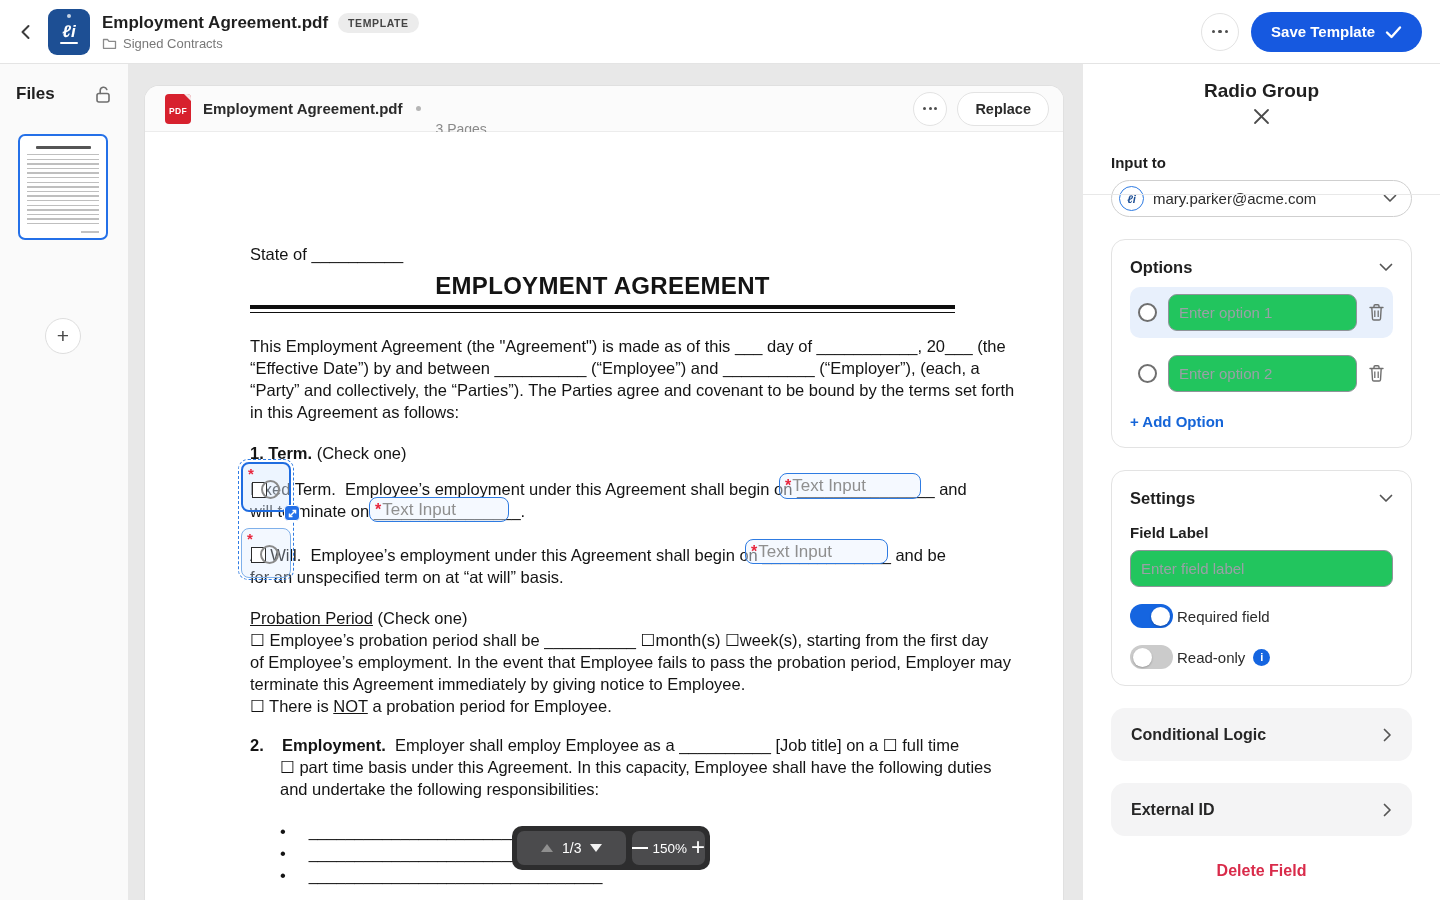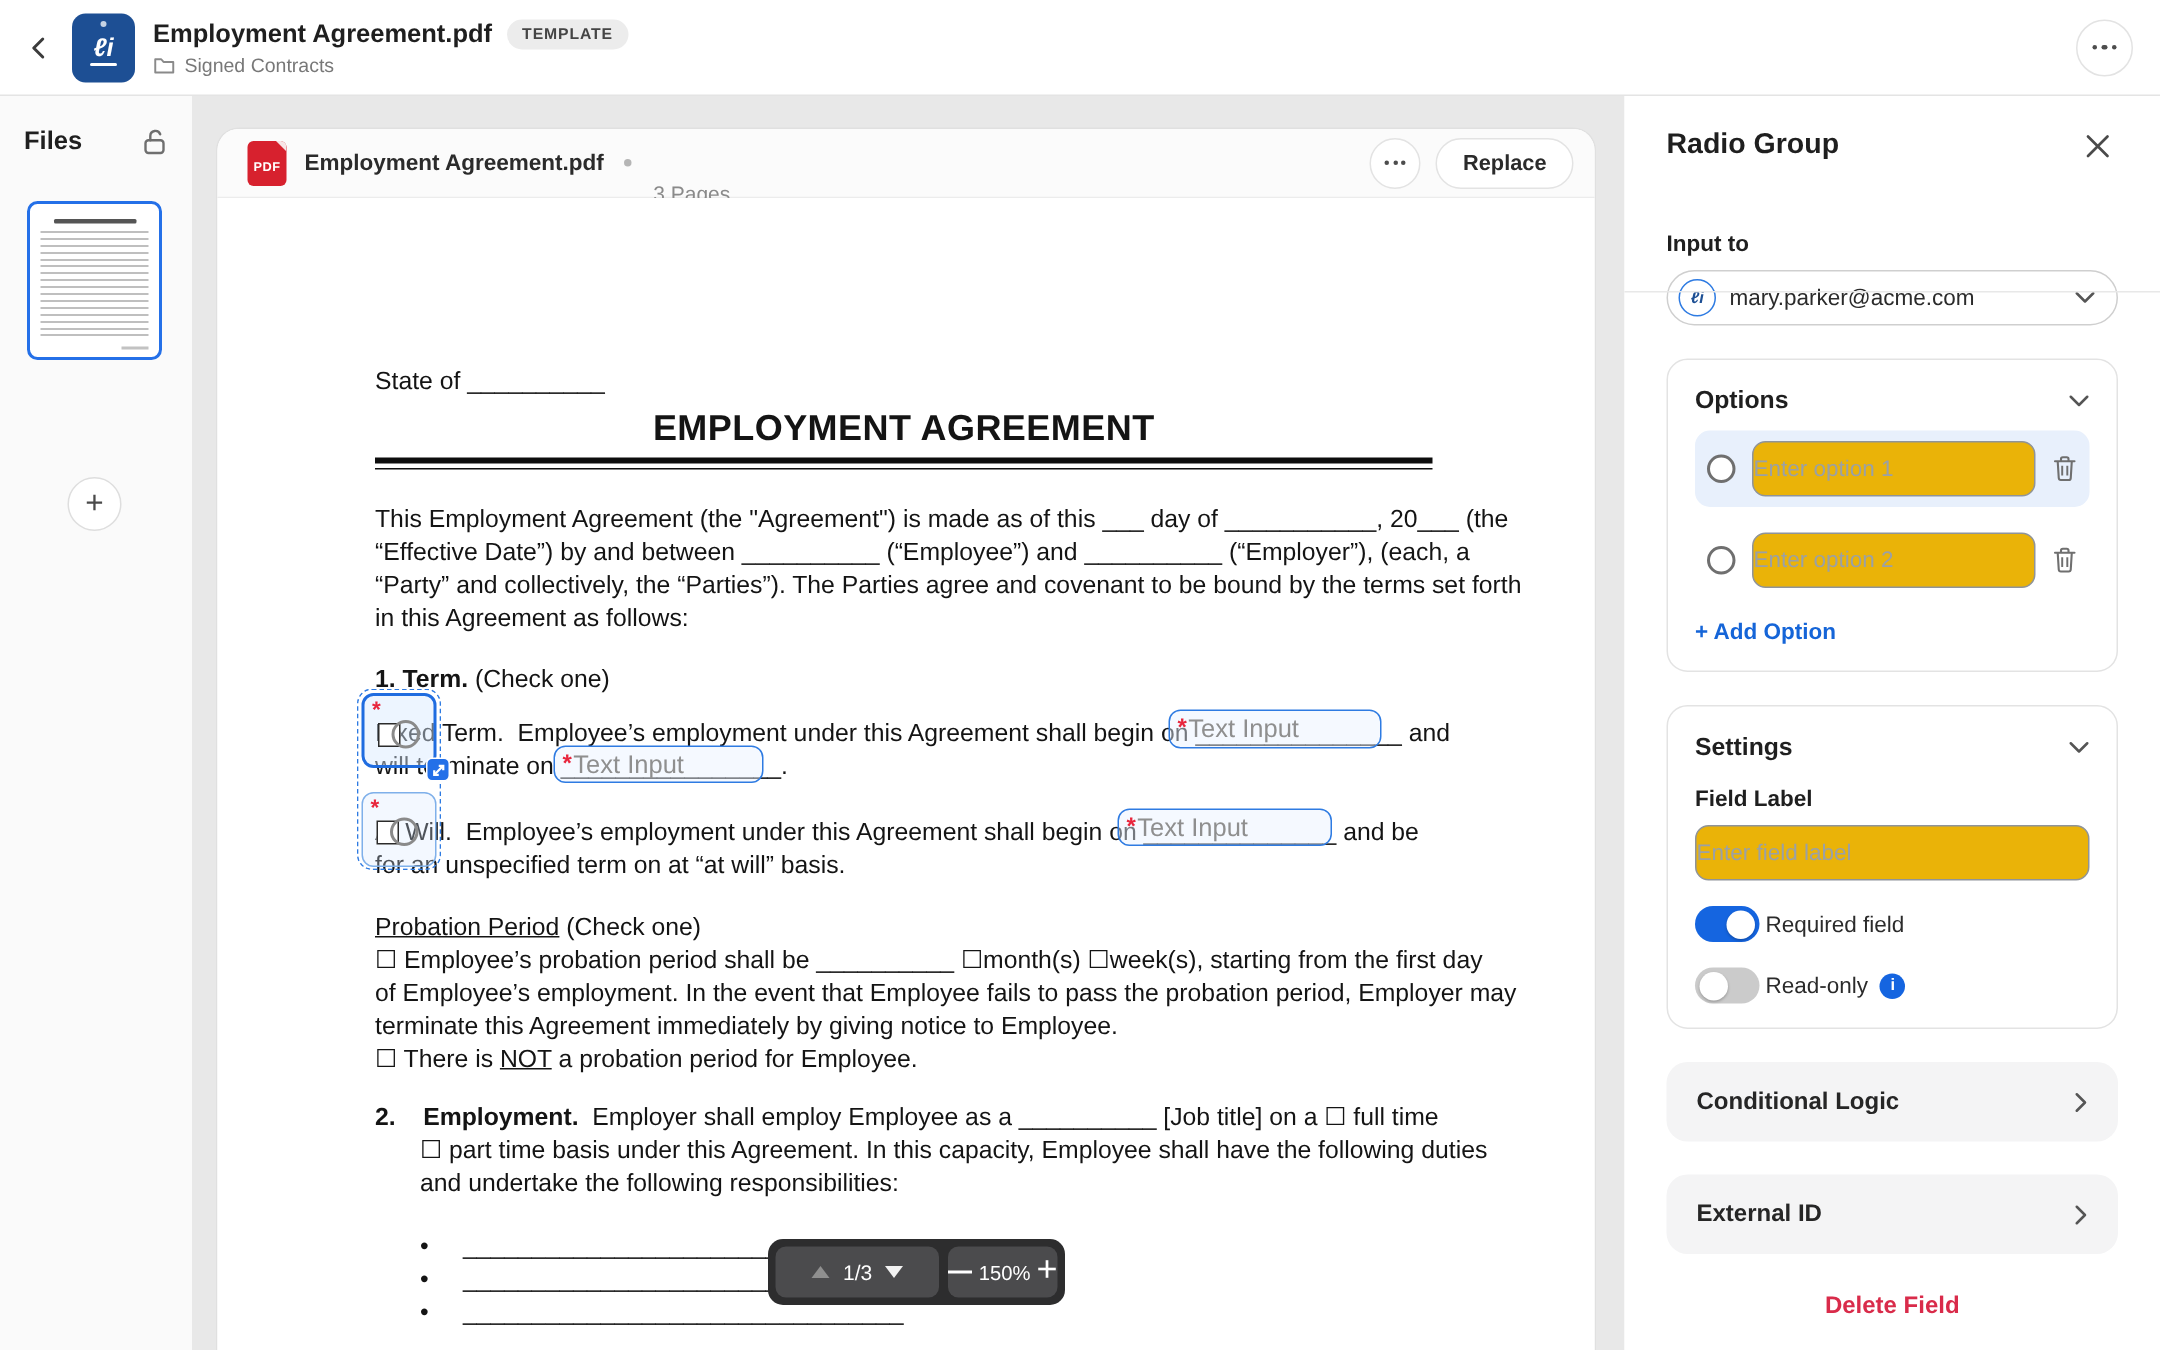--- a/index.html
+++ b/index.html
@@ -107,40 +107,40 @@
     border-bottom:8px solid #8f8f8f; cursor:default; }
   .tri-down { width:0; height:0; border-left:6px solid transparent; border-right:6px solid transparent;
     border-top:8px solid #f2f2f2; cursor:pointer; }
   .seg .pg { font-size:14px; }
   .zminus { width:16px; height:2.4px; background:#fff; display:block; cursor:pointer; }
   .zlevel { font-size:13.5px; }
   .zplus { font-size:24px; font-weight:300; line-height:20px; cursor:pointer; margin-top:-2px; }
 
   
   .rpanel { position:absolute; left:1083px; top:64px; width:357px; height:836px; background:#fff; padding:0 28px; }
-  .rp-head { height:66px; display:flex; align-items:center; justify-content:space-between; }
+  .rp-head { height:66px; display:flex; align-items:center; justify-content:flex-end;flex-direction:column; }
   .rp-title { font-size:19px; font-weight:bold; color:#1f1f1f; }
   .rp-close { width:28px; height:28px; display:flex; align-items:center; justify-content:center; cursor:pointer; }
   .rp-divider { position:absolute; left:0; right:0; top:130px; height:1px; background:#e8e8e8; }
   .assign-label { margin-top:24px; font-size:15px; font-weight:bold; color:#1f1f1f; }
   .assignee { margin-top:9px; height:37px; border:1.5px solid #cfcfcf; border-radius:19px; display:flex;
     align-items:center; padding:0 14px 0 7px; cursor:pointer; background:#fff; }
   .avatar { width:25px; height:25px; border-radius:50%; border:1.5px solid #2e7be2; display:flex;
     align-items:center; justify-content:center; color:#1d4f94; font-style:italic; font-weight:bold; font-size:11px; }
   .assignee .email { margin-left:9px; font-size:15px; color:#2b2b2b; }
   .assignee .chev { margin-left:auto; }
 
   .cardbox { border:1.5px solid #e3e3e3; border-radius:14px; margin-top:22px; padding:18px 18px 16px 18px; }
   .cb-head { display:flex; align-items:center; justify-content:space-between; cursor:pointer; }
   .cb-title { font-size:16.5px; font-weight:bold; color:#1f1f1f; }
   .opt-row { display:flex; align-items:center; gap:11px; border-radius:10px; padding:7px 8px; margin-top:10px; }
   .opt-row.active { background:#e8f0fc; }
   .opt-radio { width:19px; height:19px; border-radius:50%; border:2px solid #6f6f6f; flex:0 0 auto; cursor:pointer; background:#fff; }
-  .opt-input, .fl-input { flex:1; height:37px; border:1.5px solid #8f9499; border-radius:9px; background:#eab308;
-    font-size:15px; font-family:inherit; color:#2b2b2b; padding:0 0; min-width:0; }
+  .opt-input, .fl-input { flex:1; height:37px; border:1.5px solid #8f9499; border-radius:9px; background:#22c55e;
+    font-size:15px; font-family:inherit; color:#2b2b2b; padding:0 10px; min-width:0; }
   .opt-input::placeholder, .fl-input::placeholder { color:#9aa0a6; }
   .trash { flex:0 0 auto; cursor:pointer; display:flex; }
   .add-opt { margin-top:14px; font-size:15px; font-weight:bold; color:#1565d8; cursor:pointer; display:inline-block; }
 
   .fl-label { margin-top:16px; font-size:15px; font-weight:bold; color:#1f1f1f; }
   .fl-input { width:100%; margin-top:9px; display:block; }
   .tog-row { display:flex; align-items:center; gap:4px; margin-top:17px; }
   .toggle { width:43px; height:24px; border-radius:13px; position:relative; cursor:pointer; flex:0 0 auto; }
   .toggle.on { background:#1565e0; }
   .toggle.off { background:#cbcbcb; }
@@ -183,20 +183,26 @@
       </svg>
       <span>Signed Contracts</span>
     </div>
   </div>
   <div class="topbar-right">
     <div class="circle-btn">
       <i></i>
         <i></i>
         <i></i>
     </div>
+    <button class="save-btn">
+      <span>Save Template</span>
+      <svg width="17" height="14" viewBox="0 0 17 14">
+        <polyline points="2,7.5 6.5,12 15,2.5" fill="none" stroke="#fff" stroke-width="2.4" stroke-linecap="round" stroke-linejoin="round"></polyline>
+      </svg>
+    </button>
   </div>
 </div>
 
 <div class="sidebar">
   <div class="files-head">
     <span class="files-title">Files</span>
     <svg width="18" height="19" viewBox="0 0 18 19">
       <rect x="3" y="8.5" width="12" height="8.5" rx="2" fill="none" stroke="#6f6f6f" stroke-width="1.6"></rect>
       <path d="M6.2 8.5 V5.6 a3.4 3.4 0 0 1 6.6 -1.1" fill="none" stroke="#6f6f6f" stroke-width="1.6" stroke-linecap="round"></path>
     </svg>

